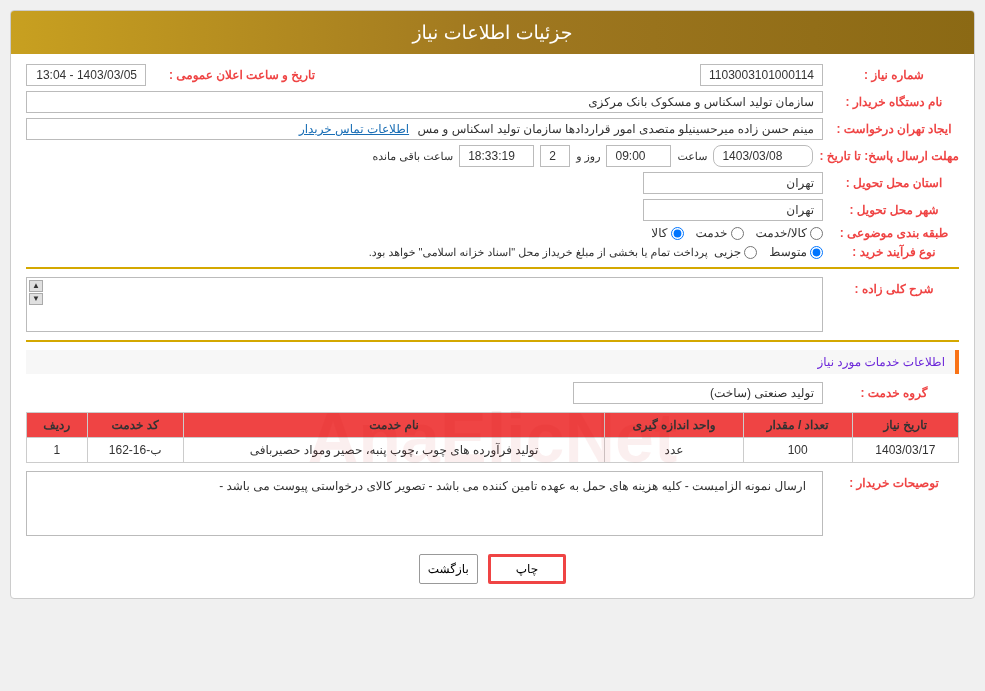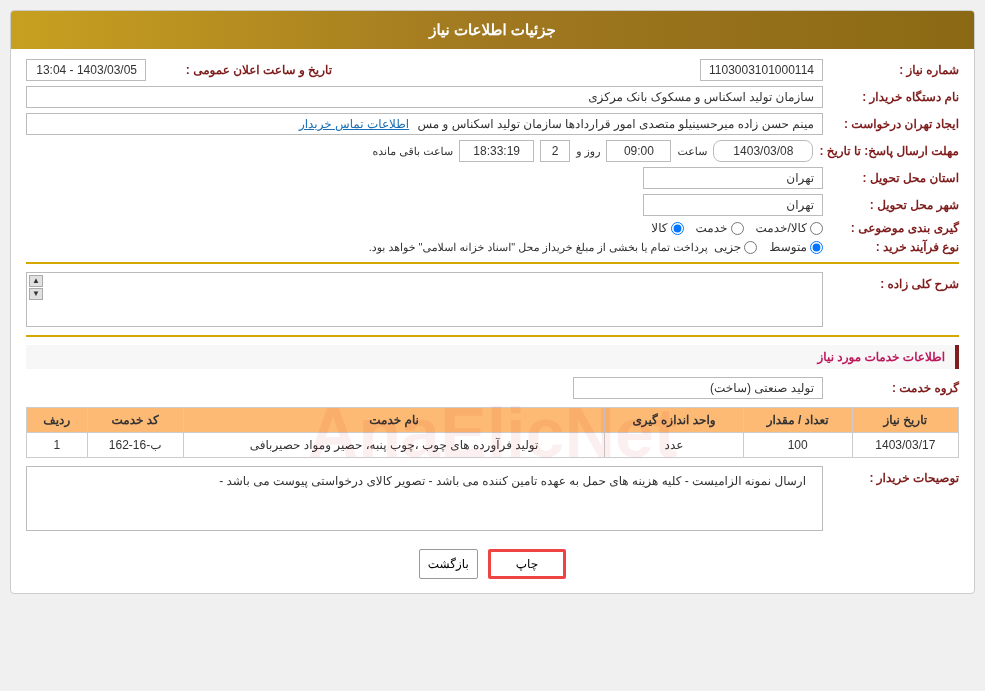--- a/index.html
+++ b/index.html
@@ -19,49 +19,49 @@
     .main-card {
       background: #fff;
       border: 1px solid #ccc;
       border-radius: 4px;
       overflow: hidden;
     }
     .header-bar {
       background: linear-gradient(to left, #8B6914, #a07820, #c8a020);
       color: #fff;
       text-align: center;
-      font-size: 15px;
-      font-weight: bold;
+      font-size: 19px;
+      font-weight: normal;
       padding: 10px 15px;
     }
     .content-area {
       padding: 10px 15px;
     }
     .label-cell {
-      color: #7f1d1d;
+      color: #ef4444;
       font-weight: bold;
       min-width: 130px;
-      text-align: right;
+      text-align: center;
       white-space: nowrap;
     }
     .value-box {
       border: 1px solid #bbb;
       background: #fff;
       padding: 3px 8px;
       min-height: 22px;
       min-width: 120px;
       flex: 1;
       text-align: right;
     }
     .date-field {
       border: 1px solid #bbb;
       background: #fff;
       padding: 3px 8px;
       min-height: 22px;
-      text-align: center;
+      text-align: left;
     }
     .link-blue {
       color: #1a6eb5;
       text-decoration: underline;
       cursor: pointer;
     }
     .small-label {
       font-size: 11px;
       color: #333;
     }
@@ -75,25 +75,25 @@
       align-items: center;
       gap: 3px;
     }
     .section-divider {
       border: none;
       border-top: 2px solid #d4a800;
       margin: 8px 0;
     }
     .section-title {
       background: #f7f7f7;
-      border-right: 4px solid #7f1d1d;
+      border-right: 4px solid #f97316;
       padding: 5px 10px;
-      font-weight: bold;
+      font-weight: normal;
       margin-bottom: 8px;
-      color: #be185d;
+      color: #6d28d9;
     }
     .scrollable-box {
       border: 1px solid #bbb;
       background: #fff;
       padding: 5px 8px;
       min-height: 55px;
       text-align: right;
       flex: 1;
       position: relative;
       overflow: hidden;
@@ -124,21 +124,21 @@
       gap: 6px;
       margin-bottom: 8px;
     }
     table.data-table {
       width: 100%;
       border-collapse: collapse;
       margin-bottom: 8px;
       font-size: 12px;
     }
     table.data-table th {
-      background: #fdba74;
+      background: #ef4444;
       border: 1px solid #ccc;
       padding: 5px 8px;
       text-align: center;
       font-weight: bold;
       color: #333;
     }
     table.data-table td {
       border: 1px solid #ccc;
       padding: 5px 8px;
       text-align: center;
@@ -240,21 +240,21 @@
         <span class="label-cell">استان محل تحویل :</span>
         <div class="value-box" style="max-width:180px;">تهران</div>
       </div>
 
       <div class="row-flex">
         <span class="label-cell">شهر محل تحویل :</span>
         <div class="value-box" style="max-width:180px;">تهران</div>
       </div>
 
       <div class="row-flex">
-        <span class="label-cell">گیری بندی موضوعی :</span>
+        <span class="label-cell">طبقه بندی موضوعی :</span>
         <div class="radio-group">
           <div class="radio-item">
             <input type="radio" name="tabaqe" style="">
             <span>کالا/خدمت</span>
           </div>
           <div class="radio-item">
             <input type="radio" name="tabaqe" style="">
             <span>خدمت</span>
           </div>
           <div class="radio-item">

